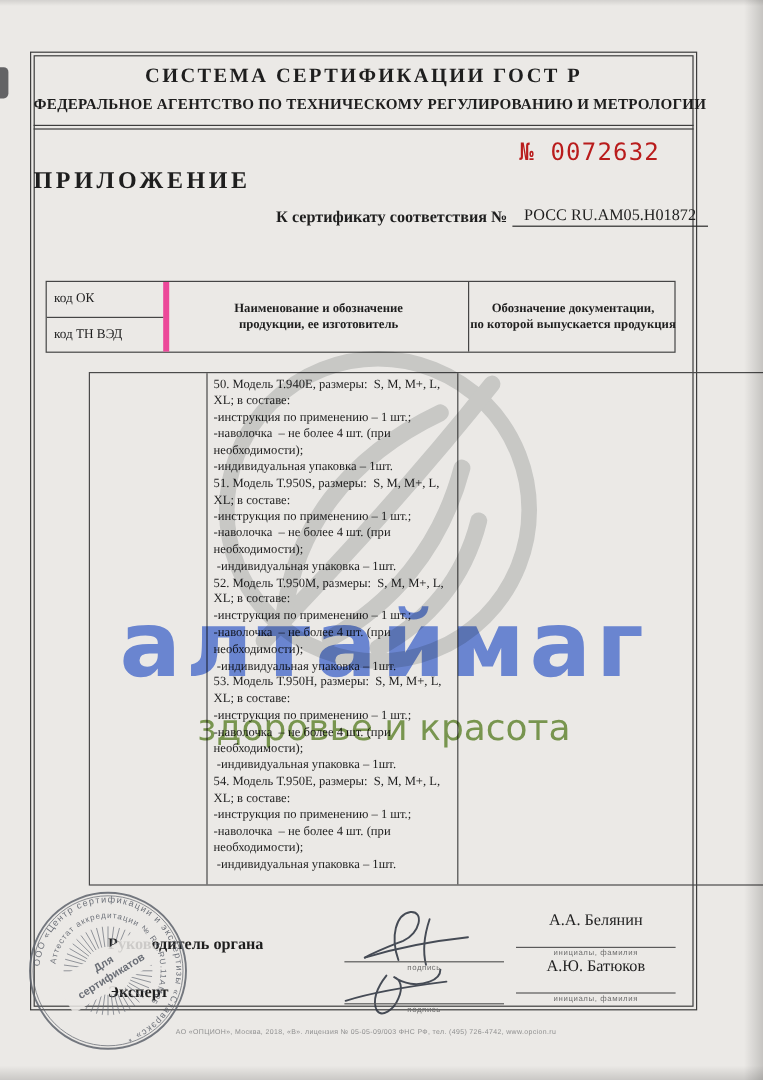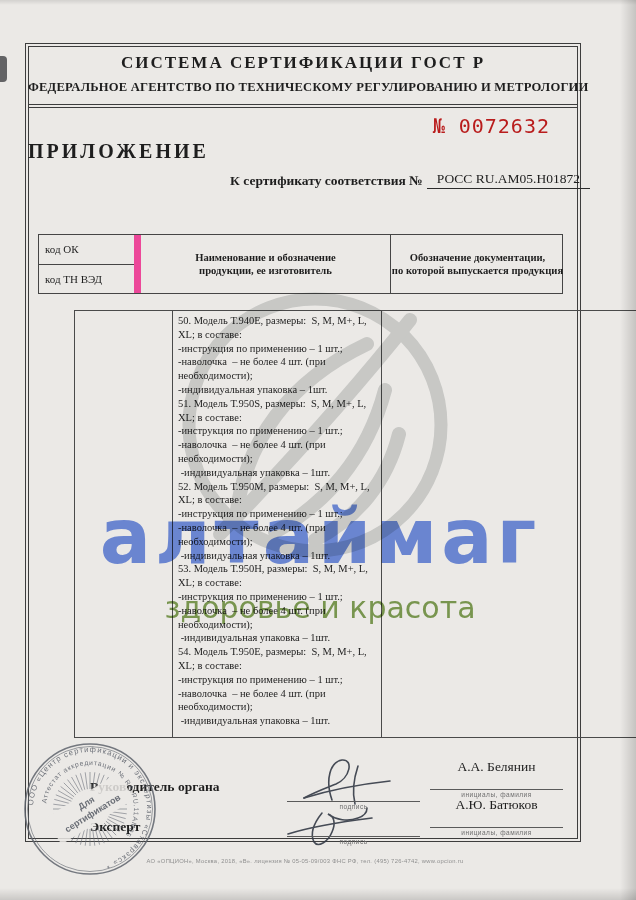--- a/index.html
+++ b/index.html
@@ -22,21 +22,21 @@
   .form-number{left:380px;top:114px;width:170px;text-align:right;
        font-family:"DejaVu Sans Mono",monospace;font-size:20px;letter-spacing:1px;color:#b91c1c;}
   .doc-title{left:28px;top:140px;width:552px;text-align:left;font-weight:bold;font-size:20px;letter-spacing:3px;}
   .cert-line{left:28px;top:173px;width:552px;text-align:right;font-size:13.5px;font-weight:bold;transform:translateX(10px);}
   .cert-value{display:inline-block;font-weight:normal;font-size:13.5px;border-bottom:1px solid #2c2c2c;
        padding:0 10px 1px 10px;margin-left:4px;transform:translateY(-2px);}
   .subtitle{left:28px;top:200px;width:552px;text-align:center;font-weight:bold;font-size:13.5px;line-height:18px;white-space:pre-line;}
   
   .htable{left:38px;top:234px;width:525px;height:60px;display:grid;grid-template-columns:102px 250px 173px;
        border:1px solid #454545;box-sizing:border-box;}
-  .hcol1{border-right:7px solid #ec4899;display:flex;flex-direction:column;}
+  .hcol1{border-right:5px solid #ec4899;display:flex;flex-direction:column;}
   .hc1a,.hc1b{flex:1;display:flex;align-items:center;padding-left:6px;font-size:11px;}
   .hc1a{border-bottom:1px solid #454545;}
   .hcol2{border-right:1px solid #454545;}
   .hcol2,.hcol3{display:flex;align-items:center;justify-content:center;text-align:center;
        font-size:10.6px;font-weight:600;line-height:13px;white-space:pre-line;}
   
   .btable{left:42px;top:310px;width:594px;height:428px;display:grid;grid-template-columns:98px 209px 208px;
        border:1px solid #4a4a4a;box-sizing:border-box;margin-left:32px;}
   .bcol1,.bcol2{border-right:1px solid #4a4a4a;}
   .bcol2{padding:3px 2px 0 5px;font-size:10.5px;line-height:13.8px;white-space:pre-wrap;box-sizing:border-box;}

